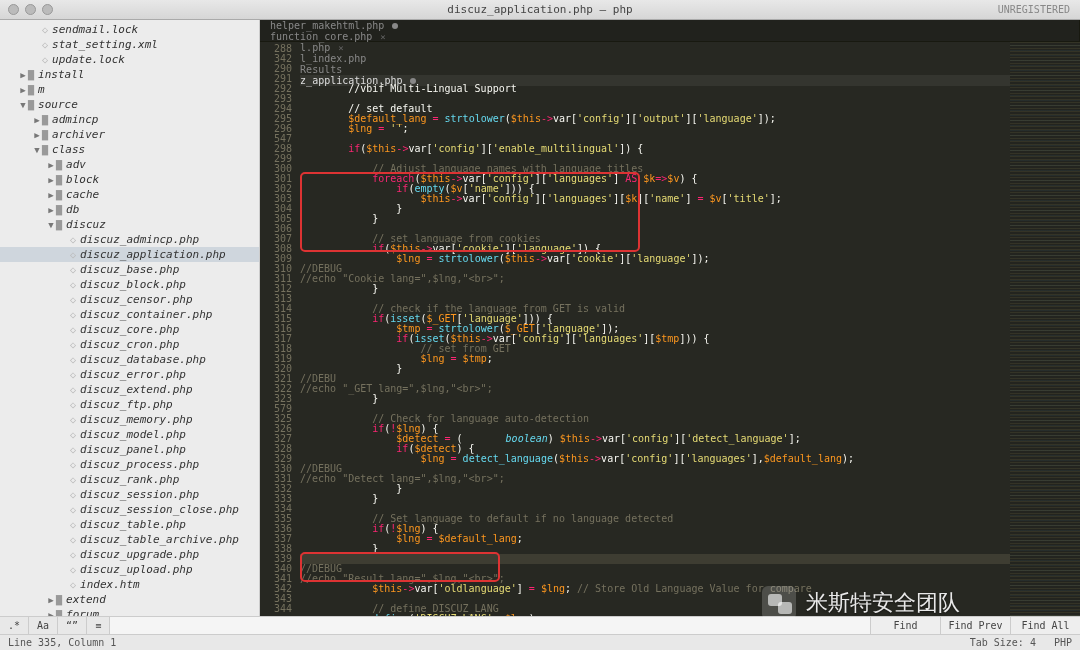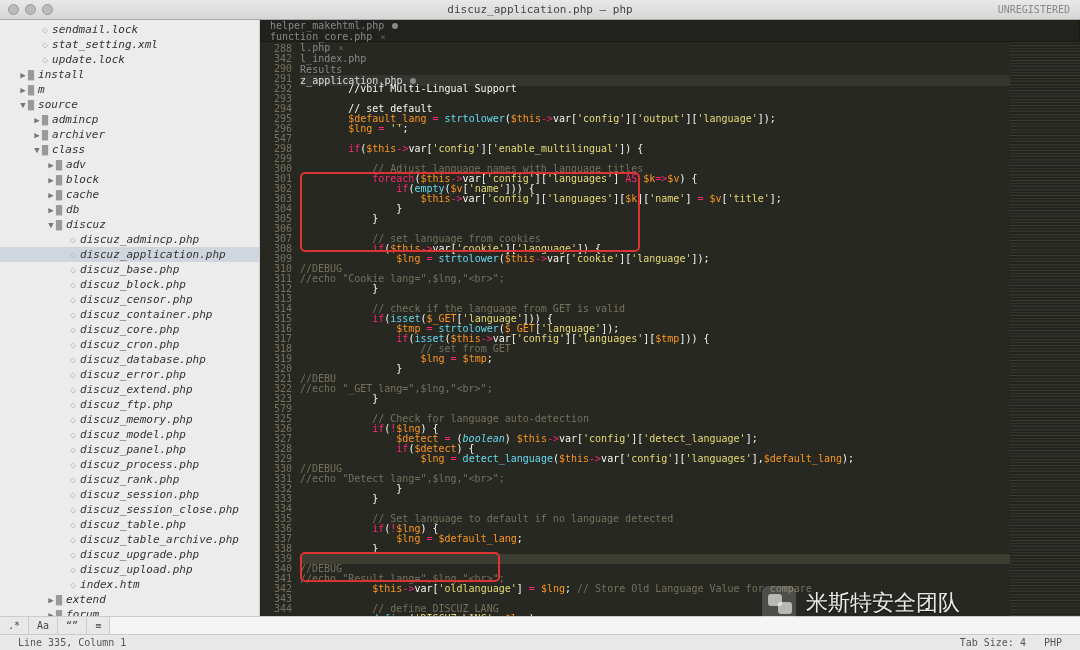--- a/index.html
+++ b/index.html
@@ -116,21 +116,21 @@
   padding-top: 2px;
   position: relative;
 }
 .line { height: 10px; }
 .line.hl { background: #3e3d32; }
 .cm { color: #75715e; }
 .kw { color: #f92672; }
 .st { color: #e6db74; }
 .fn { color: #66d9ef; }
 .vr { color: #fd971f; text-align: center; }
-.tp { color: #66d9ef; font-style: italic; }
+.tp { color: #66d9ef; font-style: italic; margin-left: 43px; }
 .minimap {
   width: 70px;
   background: #23241f;
   background-image: repeating-linear-gradient(0deg, rgba(255,230,120,0.08) 0 1px, transparent 1px 3px),
                     repeating-linear-gradient(0deg, rgba(100,200,255,0.06) 0 1px, transparent 1px 5px);
 }
 .highlight-box {
   position: absolute;
   border: 2px solid #d33;
   border-radius: 5px;
@@ -172,21 +172,21 @@
   background: #eee;
 }
 .status-bar {
   height: 16px;
   background: #e8e8e8;
   border-top: 1px solid #ccc;
   display: flex;
   align-items: center;
   font-size: 10px;
   color: #555;
-  padding: 0 18px;
+  padding: 0 8px;
   justify-content: space-between;
 }
 .status-right { display: flex; gap: 18px; }
 .watermark {
   position: absolute;
   right: 120px;
   bottom: 30px;
   display: flex;
   align-items: center;
   gap: 10px;
@@ -527,20 +527,25 @@
 </div>
 
 <div class="search-bar">
   <div id="search-opts" style="display:flex;height:100%">
       <div class="search-opt">.*</div>
       <div class="search-opt">Aa</div>
       <div class="search-opt">“”</div>
       <div class="search-opt">≡</div>
     </div>
   <input class="search-input" style="">
+  <div id="search-btns" style="display:flex;height:100%">
+      <div class="search-btn">Find</div>
+      <div class="search-btn">Find Prev</div>
+      <div class="search-btn">Find All</div>
+    </div>
 </div>
 
 <div class="status-bar">
   <span>Line 335, Column 1</span>
   <div class="status-right">
     <span>Tab Size: 4</span>
     <span>PHP</span>
   </div>
 </div>
 

